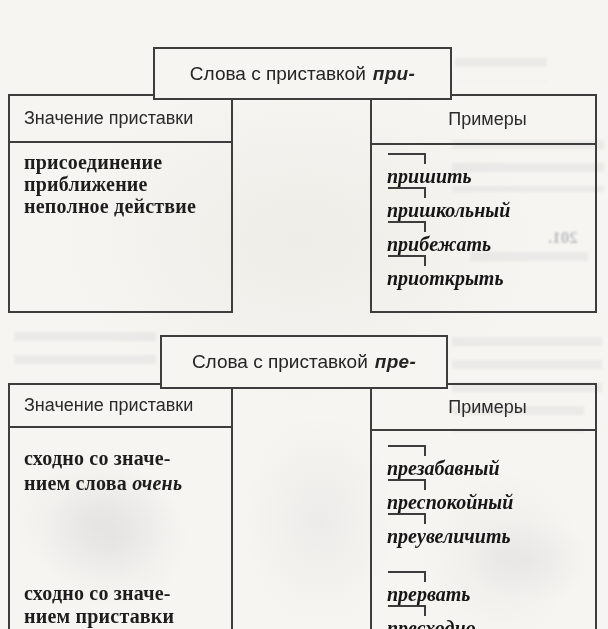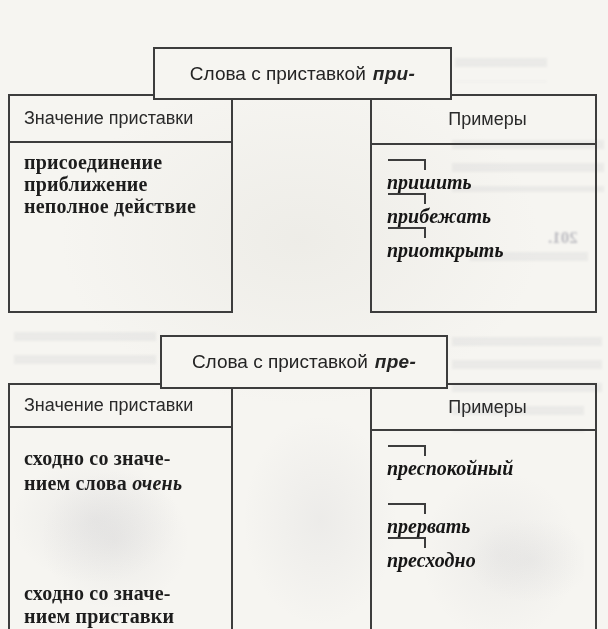--- a/index.html
+++ b/index.html
@@ -52,21 +52,21 @@
     font-family:"Liberation Serif","DejaVu Serif",serif;
     font-weight:700;font-size:20px;letter-spacing:.2px;color:#1d1d1d;
   }
   .meanings .m-line{white-space:nowrap;}
   .mean-block1{padding:8px 6px 0 14px;line-height:22px;}
   .mean-block2a{padding:18px 6px 0 14px;line-height:25px;}
   .mean-block2b{margin-top:86px;line-height:23px;padding:0 6px 0 14px;}
   .emph{font-style:italic;font-weight:700;}
   
   .examples{padding-left:15px;font-family:"Liberation Serif","DejaVu Serif",serif;}
-  .examples.t1{padding-top:14px;}
+  .examples.t1{padding-top:8px;}
   .examples.t2{padding-top:14px;}
   .ex{
     position:relative;padding-top:12px;line-height:22px;
     font-style:italic;font-weight:700;font-size:20px;color:#161616;
     white-space:nowrap;
   }
   .ex .word{position:relative;display:inline-block;}
   .bracket{
     position:absolute;left:1px;top:-12px;
     width:36px;height:9px;
@@ -124,20 +124,23 @@
 
     <div class="box" style="left:370px;top:54px;width:227px;height:219px;">
       <div class="box-header center" style="height:47px;">
         <span>Примеры</span>
       </div>
       <div class="examples t1">
         <div class="ex">
           <span class="word"><i class="bracket"></i><span>при</span><span>шить</span></span>
         </div>
         <div class="ex">
+          <span class="word"><i class="bracket"></i><span>при</span><span>школьный</span></span>
+        </div>
+        <div class="ex">
           <span class="word"><i class="bracket"></i><span>при</span><span>бежать</span></span>
         </div>
         <div class="ex">
           <span class="word"><i class="bracket"></i><span>при</span><span>открыть</span></span>
         </div>
       </div>
     </div>
   </section>
 
   <section>
@@ -163,21 +166,27 @@
         </div>
       </div>
     </div>
 
     <div class="box" style="left:370px;top:343px;width:227px;height:272px;">
       <div class="box-header center" style="height:44px;">
         <span>Примеры</span>
       </div>
       <div class="examples t2">
         <div class="ex">
+          <span class="word"><i class="bracket"></i><span>пре</span><span>забавный</span></span>
+        </div>
+        <div class="ex">
           <span class="word"><i class="bracket"></i><span>пре</span><span>спокойный</span></span>
+        </div>
+        <div class="ex">
+          <span class="word"><i class="bracket"></i><span>пре</span><span>увеличить</span></span>
         </div>
         <div class="ex group-gap">
           <span class="word"><i class="bracket"></i><span>пре</span><span>рвать</span></span>
         </div>
         <div class="ex">
           <span class="word"><i class="bracket"></i><span>пре</span><span>сходно</span></span>
         </div>
       </div>
     </div>
   </section>

